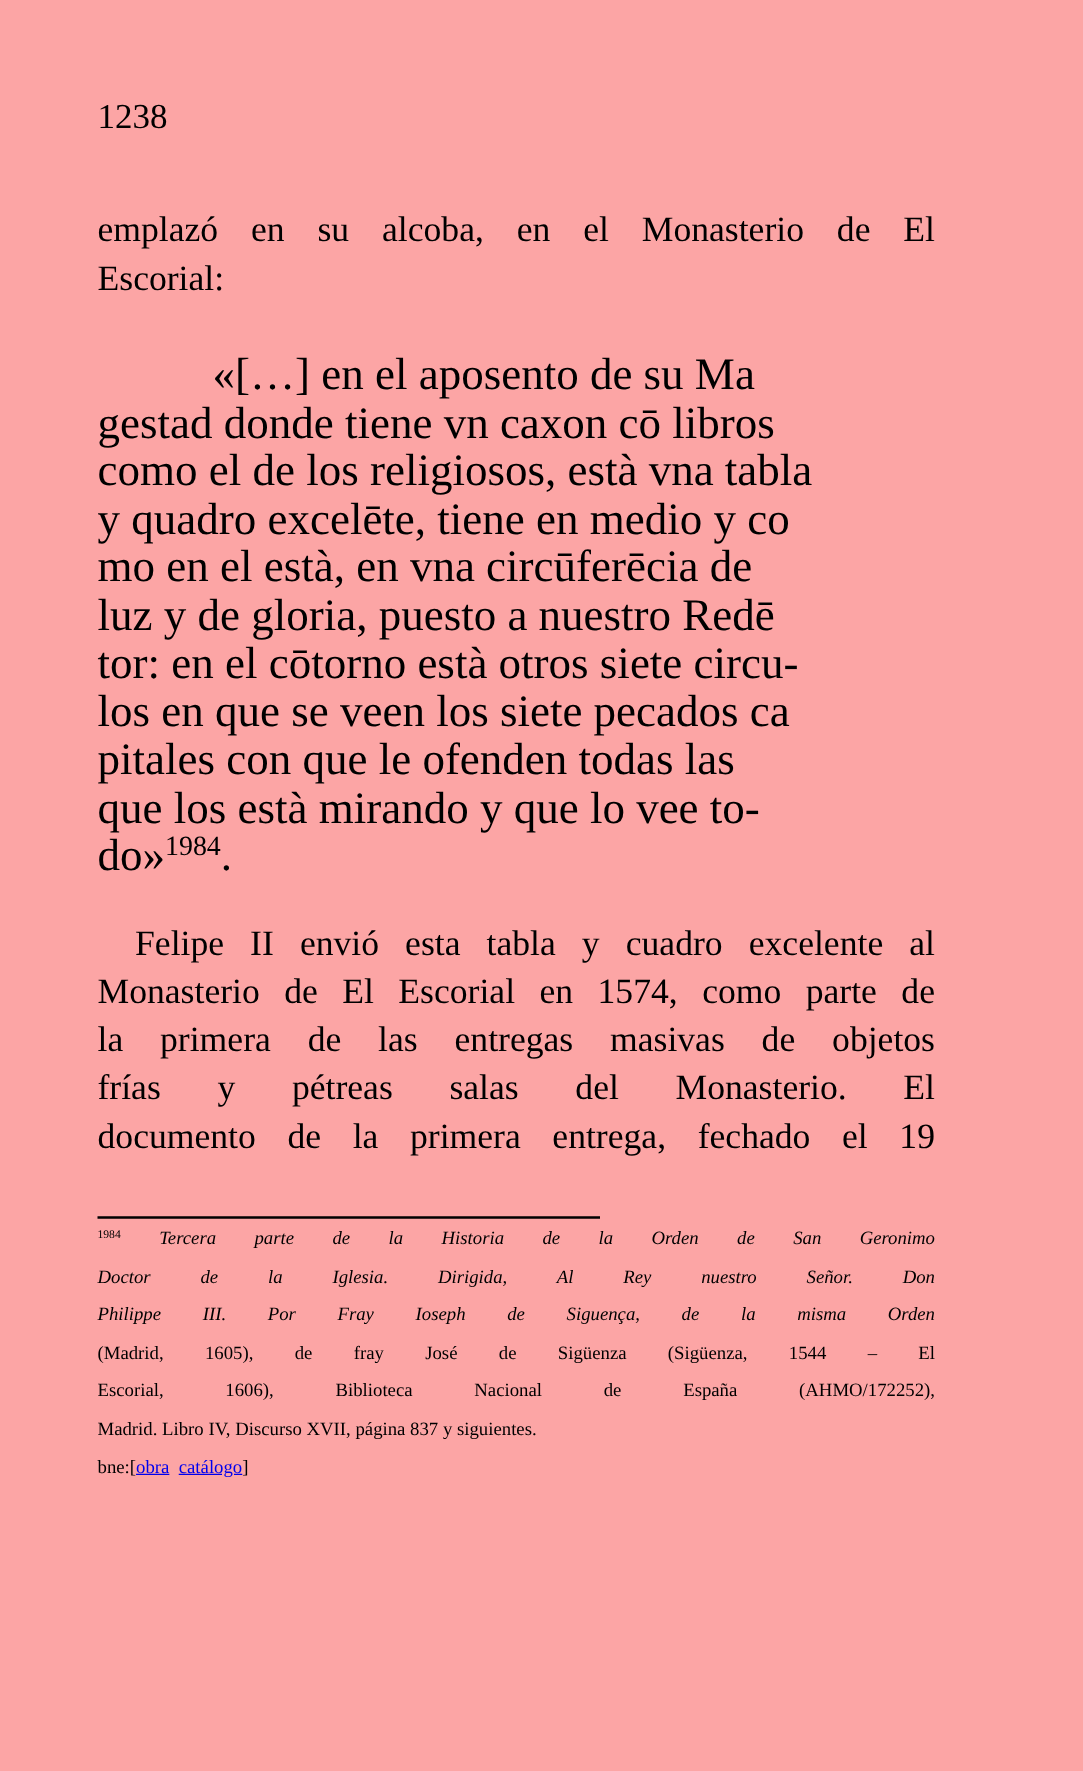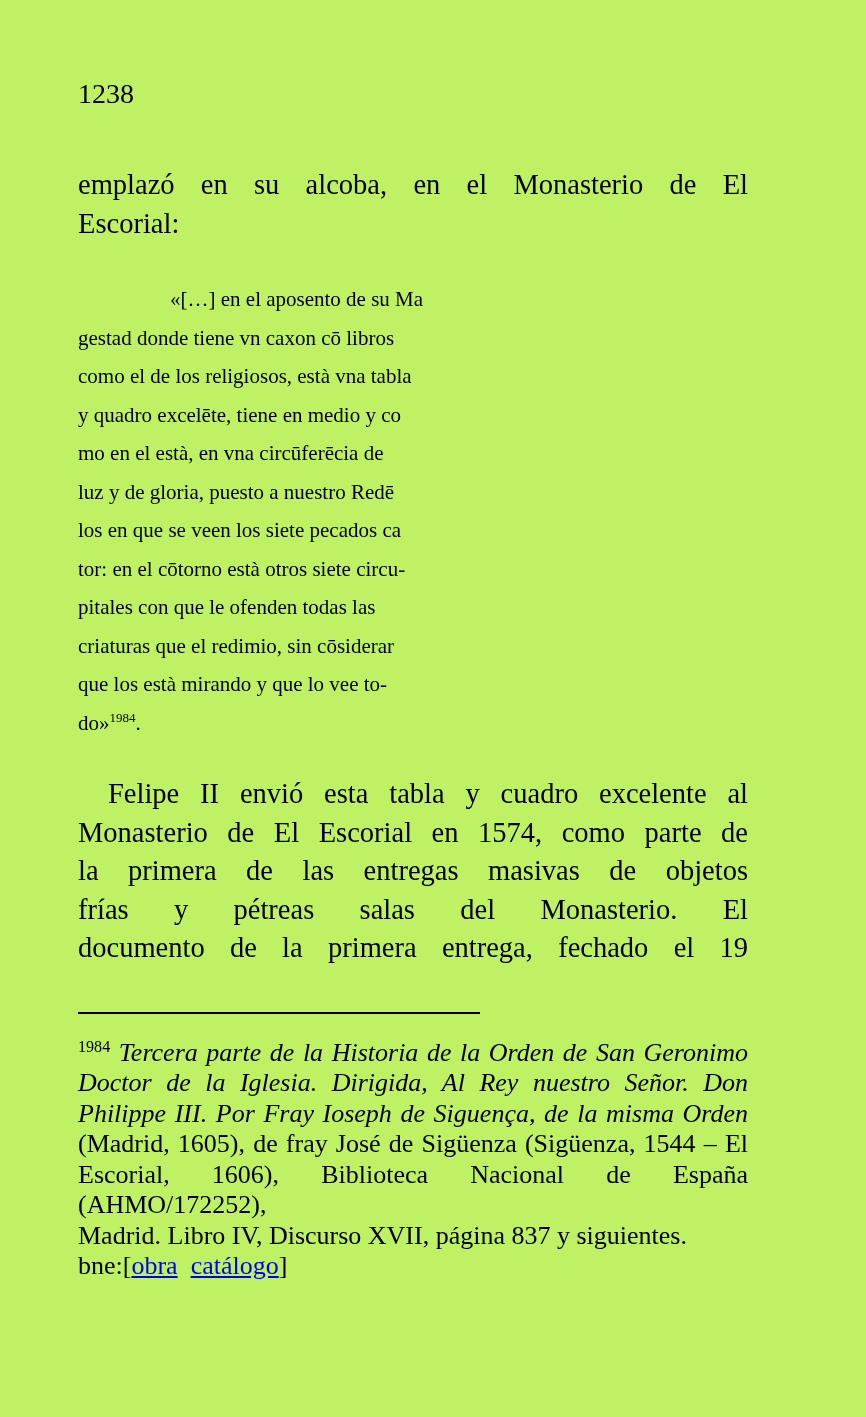--- a/index.html
+++ b/index.html
@@ -1,60 +1,59 @@
 <!DOCTYPE html>
 <html><head>
 <meta charset="utf-8">
 <style>
   html,body{margin:0;padding:0;background:#ffffff;}
   .page{
     position:relative;
     width:866px;height:1417px;
     box-sizing:border-box;
     padding:80px 118px 0 78px;
-    background:#bef264;
+    background:#fca5a5;
     color:#000000;
     font-family:"Liberation Serif","DejaVu Serif",serif;
     overflow:hidden;
   }
   .page-number{font-size:28px;line-height:1;}
   .para{font-size:28.5px;line-height:38.5px;}
   .para-1{margin-top:58px;}
   .para-2{margin-top:33px;}
-  .quote{font-size:21px;line-height:38.5px;margin-top:37px;}
+  .quote{font-size:36px;line-height:38.5px;margin-top:37px;}
   .line{min-height:1em;}
   .line.just{text-align:justify;text-align-last:justify;}
   .it{font-style:italic;}
   sup{font-size:0.62em;line-height:0;vertical-align:baseline;position:relative;top:-0.55em;}
   .fn-rule{margin-top:44px;width:402px;height:0;border-top:2px solid #000000;}
-  .footnote{font-size:26px;line-height:30.5px;margin-top:24px;}
+  .footnote{font-size:15px;line-height:30.5px;margin-top:1px;}
   a{color:#0000ee;cursor:pointer;}
 </style>
 </head>
 <body>
 
 <div class="page">
   <div class="page-number">1238</div>
 
   <div class="para para-1">
       <div class="line just"><span>emplazó en su alcoba, en el Monasterio de El</span></div>
       <div class="line"><span>Escorial:</span></div>
     </div>
 
   <div class="quote">
       <div class="line" style="text-indent: 92px;"><span>«[…] en el aposento de su Ma</span></div>
       <div class="line"><span>gestad donde tiene vn caxon cō libros</span></div>
       <div class="line"><span>como el de los religiosos, està vna tabla</span></div>
       <div class="line"><span>y quadro excelēte, tiene en medio y co</span></div>
       <div class="line"><span>mo en el està, en vna circūferēcia de</span></div>
       <div class="line"><span>luz y de gloria, puesto a nuestro Redē</span></div>
+      <div class="line"><span>tor: en el cōtorno està otros siete circu-</span></div>
       <div class="line"><span>los en que se veen los siete pecados ca</span></div>
-      <div class="line"><span>tor: en el cōtorno està otros siete circu-</span></div>
       <div class="line"><span>pitales con que le ofenden todas las</span></div>
-      <div class="line"><span>criaturas que el redimio, sin cōsiderar</span></div>
       <div class="line"><span>que los està mirando y que lo vee to-</span></div>
       <div class="line"><span>do»</span><sup>1984</sup><span>.</span></div>
     </div>
 
   <div class="para para-2">
       <div class="line just" style="text-indent: 30px;"><span>Felipe II envió esta tabla y cuadro excelente al</span></div>
       <div class="line just"><span>Monasterio de El Escorial en 1574, como parte de</span></div>
       <div class="line just"><span>la primera de las entregas masivas de objetos</span></div>
       <div class="line just"><span>frías y pétreas salas del Monasterio. El</span></div>
       <div class="line just"><span>documento de la primera entrega, fechado el 19</span></div>

